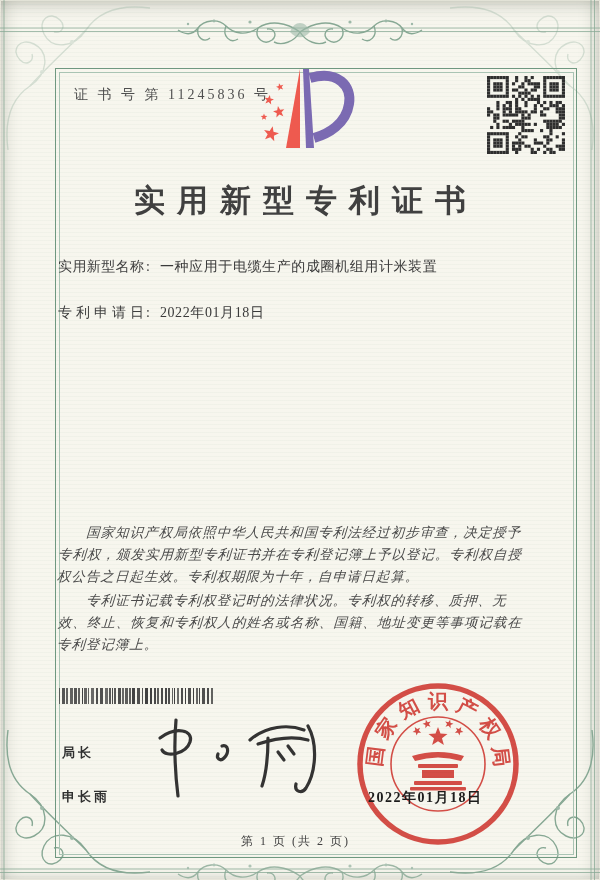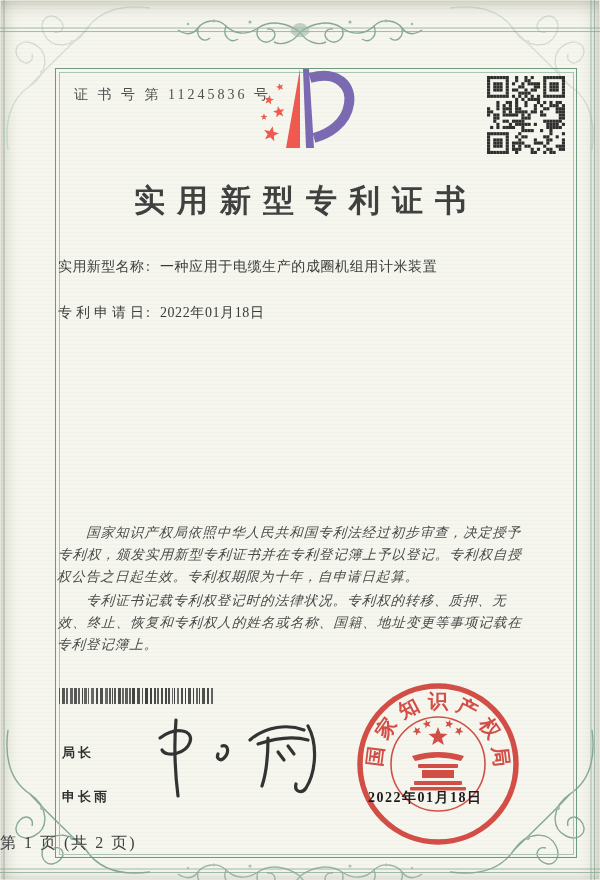--- a/index.html
+++ b/index.html
@@ -37,21 +37,21 @@
          color:#4a4a4a;font-style:italic;letter-spacing:1px;}
   #paras p{margin:0 0 2px 0;text-indent:2em;transform:skewX(-3deg);}
   #barcode{left:59px;top:688px;}
   #signer{left:62px;top:744px;font-family:"Liberation Sans","DejaVu Sans",sans-serif;
           font-weight:700;font-size:13px;color:#2f2f2f;letter-spacing:3px;}
   #signer .name{margin-top:26px;}
   #signature{left:118px;top:716px;z-index:2;}
   #seal{left:352px;top:678px;z-index:3;opacity:.92;mix-blend-mode:multiply;}
   #sealdate{left:368px;top:789px;z-index:4;font-size:14px;font-weight:600;color:#1c1c1c;
             letter-spacing:1.5px;}
-  #footer{left:0;top:833px;width:591px;text-align:left;font-size:16px;color:#3f3f3f;
+  #footer{left:0;top:833px;width:591px;text-align:center;font-size:12px;color:#3f3f3f;
           letter-spacing:2px;}
 </style>
 </head>
 <body>
 
 <div id="page">
 
   <svg class="orn" width="600" height="880" viewBox="0 0 600 880">
     <defs>
       <g id="flo-half">

